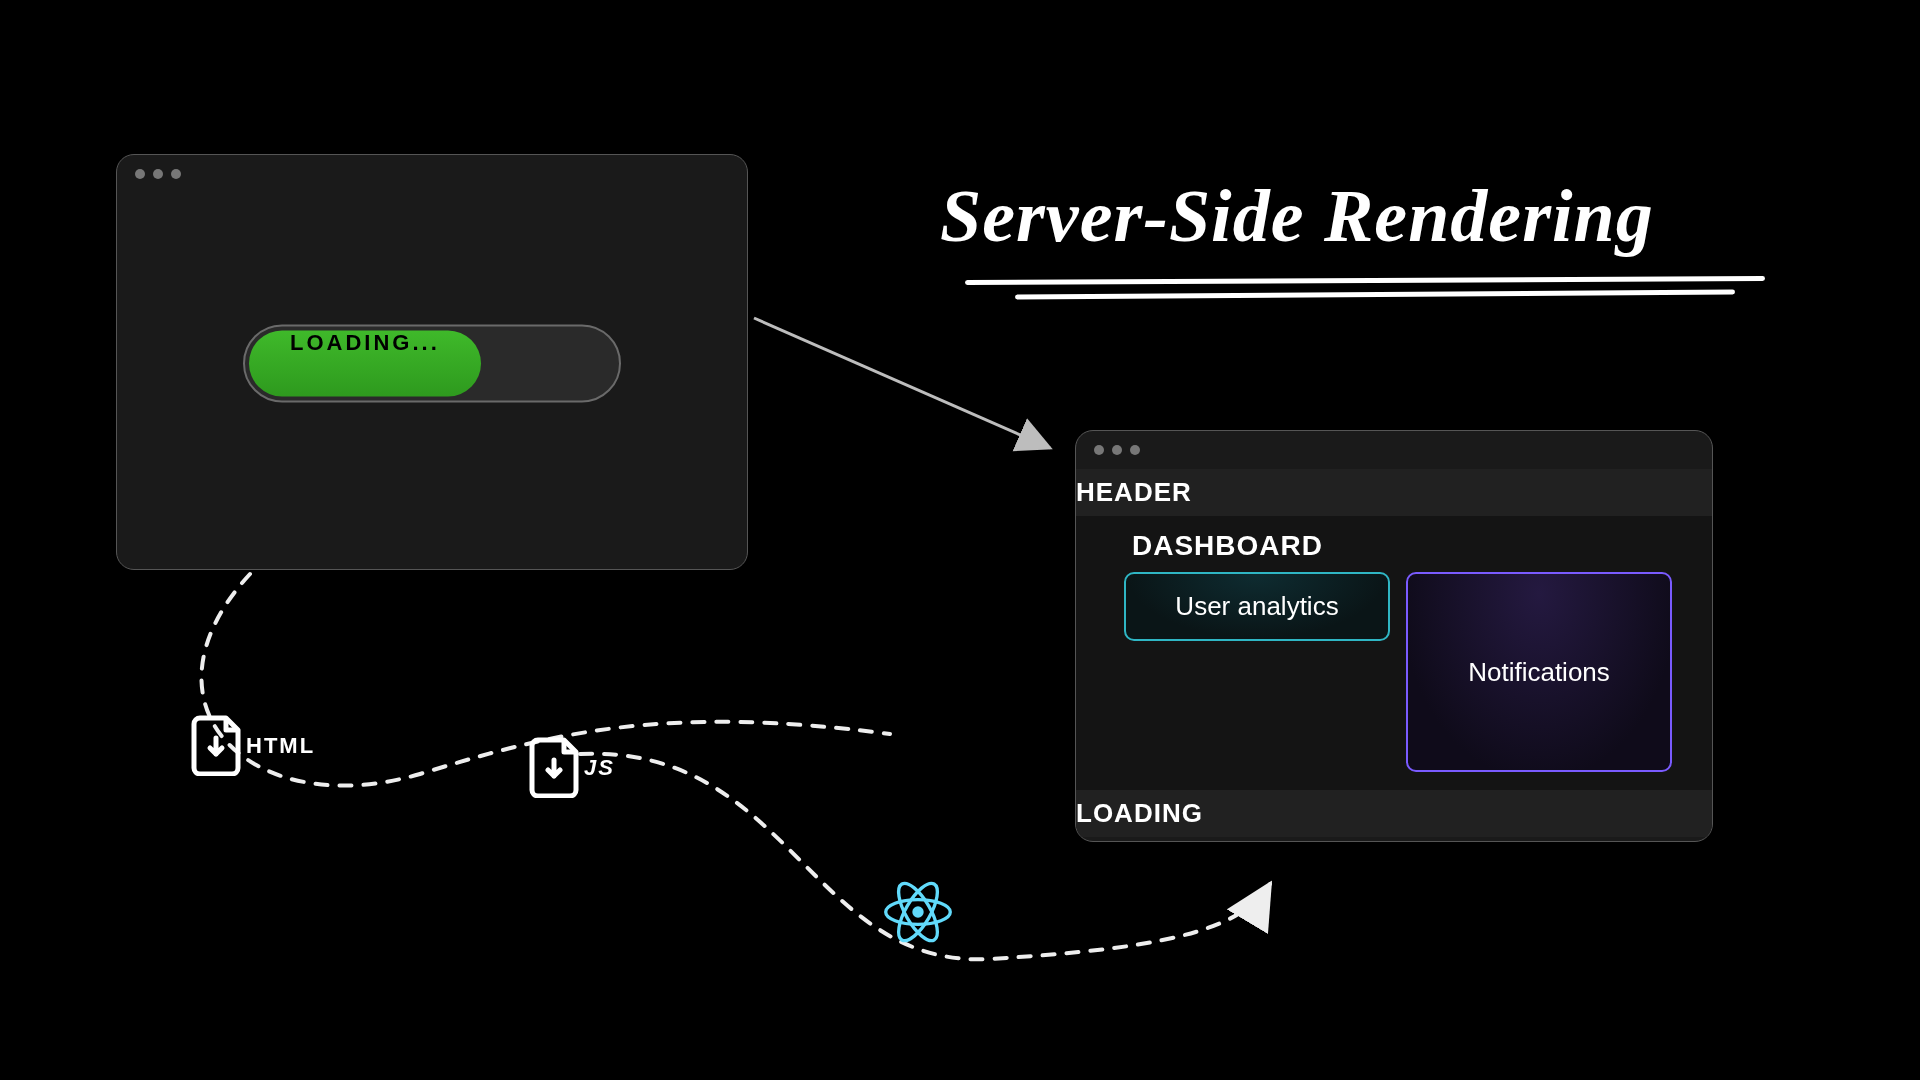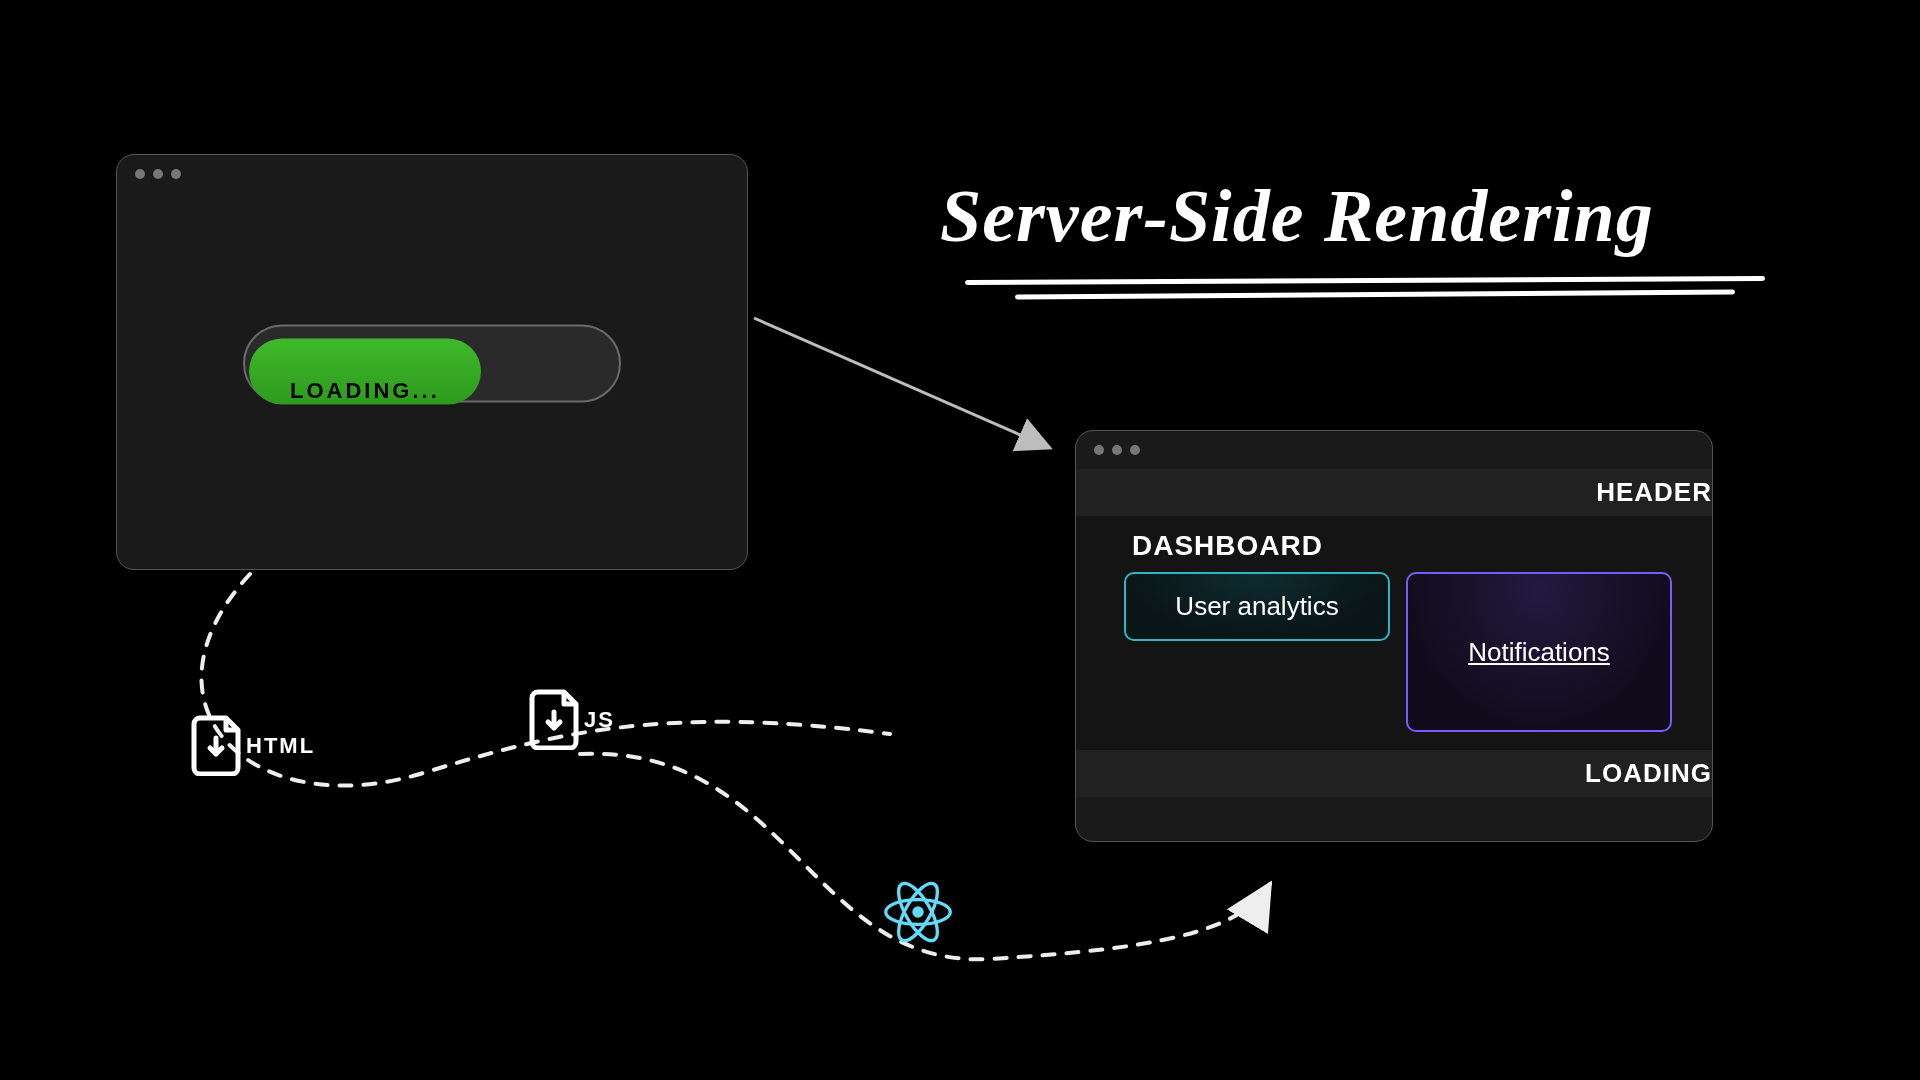--- a/index.html
+++ b/index.html
@@ -29,43 +29,43 @@
 
   
   .win-loading { left: 116px; top: 110px; width: 632px; height: 416px; }
   .loading-body { position: relative; width: 100%; height: calc(100% - 42px); }
   .loading-track {
     position: absolute; left: 50%; top: 50%; transform: translate(-50%, -70%);
     width: 378px; height: 78px; border-radius: 60px;
     background: #2a2a2a; border: 2px solid #6a6a6a;
   }
   .loading-fill {
-    position: absolute; left: 4px; top: 12px; height: calc(100% - 8px); width: 62%;
+    position: absolute; left: 4px; top: 4px; height: calc(100% - 8px); width: 62%;
     background: linear-gradient(180deg, #3fb92a, #2e9a1e);
-    border-radius: 60px; display: flex; align-items: flex-end; justify-content: center;
+    border-radius: 60px; display: flex; align-items: flex-start; justify-content: center;
   }
   .loading-label { font-weight: 800; font-size: 22px; letter-spacing: 3px; color: #000; }
 
   
   .win-render { left: 1075px; top: 386px; width: 638px; height: 412px; }
   .header-bar, .footer-bar {
-    background: #212121; text-align: right; font-weight: 800;
+    background: #212121; text-align: left; font-weight: 800;
     letter-spacing: 1px; font-size: 26px; padding: 8px 0;
   }
   .content { background: #141414; padding: 14px 40px 18px 48px; }
   .dash-title { font-weight: 800; font-size: 28px; letter-spacing: 1px; margin-bottom: 10px; padding-left: 8px; }
   .grid { display: flex; gap: 16px; }
   .col { display: flex; flex-direction: column; gap: 14px; flex: 1; }
   .card {
     border-radius: 10px; padding: 16px 10px; text-align: center; font-size: 26px; line-height: 1.25;
     background: #131313;
   }
   .card-teal   { border: 2px solid #2fb6c4; background: radial-gradient(ellipse at 50% 0%, #0e2c31 0%, #0a1517 70%); }
   .card-amber  { border: 2px solid #e8b923; background: radial-gradient(ellipse at 50% 0%, #2f240a 0%, #15120a 70%); }
-  .card-violet { border: 2px solid #7a5bff; background: radial-gradient(ellipse at 50% 10%, #241940 0%, #0f0b1a 75%); height: 160px; display:flex; align-items:center; justify-content:center;text-decoration:underline; }
+  .card-violet { border: 2px solid #7a5bff; background: radial-gradient(ellipse at 50% 10%, #241940 0%, #0f0b1a 75%); height: 200px; display:flex; align-items:center; justify-content:center; }
 
   
   .file-iconbox { position: absolute; display:flex; flex-direction:row; align-items:center; color:#fff; }
   .file-label { font-weight: 900; font-size: 22px; letter-spacing: 2px; margin-top: 2px; }
 
   
   .react-iconbox { position: absolute; left: 880px; top: 830px; color:#61dafb; }
 
   svg { display: block; }
 </style>
@@ -138,21 +138,21 @@
 
   <div class="file-iconbox" style="left:190px; top:670px;">
     <svg width="56" height="62" viewBox="0 0 56 62">
       <path d="M10 4 H36 L48 16 V54 a6 6 0 0 1 -6 6 H10 a6 6 0 0 1 -6 -6 V10 a6 6 0 0 1 6 -6 Z" fill="none" stroke="#fff" stroke-width="5" stroke-linejoin="round"></path>
       <path d="M36 4 V16 H48" fill="none" stroke="#fff" stroke-width="5" stroke-linejoin="round"></path>
       <path d="M26 24 V40 M20 34 L26 40 L32 34" fill="none" stroke="#fff" stroke-width="5" stroke-linecap="round" stroke-linejoin="round"></path>
     </svg>
     <div class="file-label">HTML</div>
   </div>
 
-  <div class="file-iconbox" style="left:528px; top:644px;">
+  <div class="file-iconbox" style="left:528px; top:692px;font-style:italic;">
     <svg width="56" height="62" viewBox="0 0 56 62">
       <path d="M10 4 H36 L48 16 V54 a6 6 0 0 1 -6 6 H10 a6 6 0 0 1 -6 -6 V10 a6 6 0 0 1 6 -6 Z" fill="none" stroke="#fff" stroke-width="5" stroke-linejoin="round"></path>
       <path d="M36 4 V16 H48" fill="none" stroke="#fff" stroke-width="5" stroke-linejoin="round"></path>
       <path d="M26 24 V40 M20 34 L26 40 L32 34" fill="none" stroke="#fff" stroke-width="5" stroke-linecap="round" stroke-linejoin="round"></path>
     </svg>
     <div class="file-label">JS</div>
   </div>
 
   <div class="react-iconbox">
     <svg width="76" height="76" viewBox="-40 -40 80 80">

